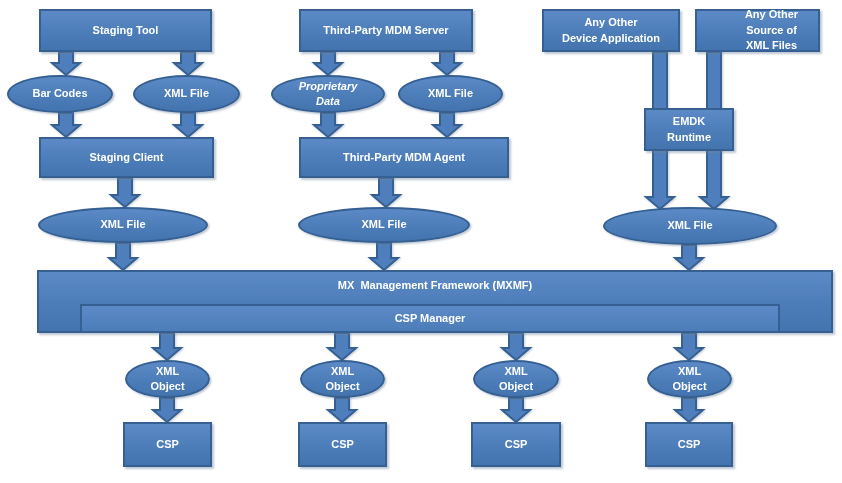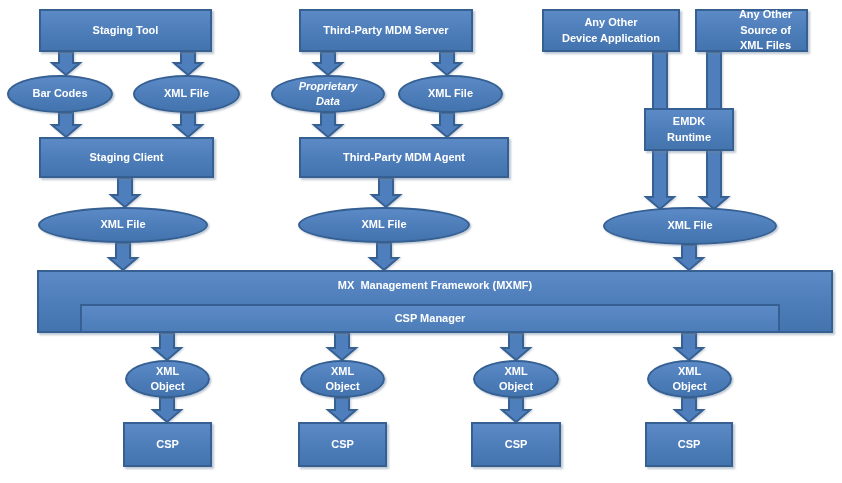--- a/index.html
+++ b/index.html
@@ -79,21 +79,21 @@
     <polygon points="160,398 174,398 174,410 181,410 167,422 153,410 160,410"></polygon>
     <polygon points="335,398 349,398 349,410 356,410 342,422 328,410 335,410"></polygon>
     <polygon points="509,398 523,398 523,410 530,410 516,422 502,410 509,410"></polygon>
     <polygon points="682,398 696,398 696,410 703,410 689,422 675,410 682,410"></polygon>
   </svg>
 
   <div class="node" style="left:39px;top:9px;width:173px;height:43px;">Staging Tool</div>
   <div class="node" style="left:299px;top:9px;width:174px;height:43px;">Third-Party MDM Server</div>
   <div class="node" style="left:542px;top:9px;width:138px;height:43px;">Any Other
 Device Application</div>
-  <div class="node" style="left:695px;top:9px;width:113px;height:43px;padding-left:28px;">Any Other Source of
+  <div class="node" style="left:695px;top:9px;width:125px;height:43px;padding-left:28px;">Any Other Source of
 XML Files</div>
 
   <div class="node ellipse" style="left:7px;top:75px;width:106px;height:38px;">Bar Codes</div>
   <div class="node ellipse" style="left:133px;top:75px;width:107px;height:38px;">XML File</div>
   <div class="node ellipse" style="left:271px;top:75px;width:114px;height:38px;font-style:italic;">Proprietary
 Data</div>
   <div class="node ellipse" style="left:398px;top:75px;width:105px;height:38px;">XML File</div>
 
   <div class="node" style="left:39px;top:137px;width:175px;height:41px;">Staging Client</div>
   <div class="node" style="left:299px;top:137px;width:210px;height:41px;">Third-Party MDM Agent</div>

